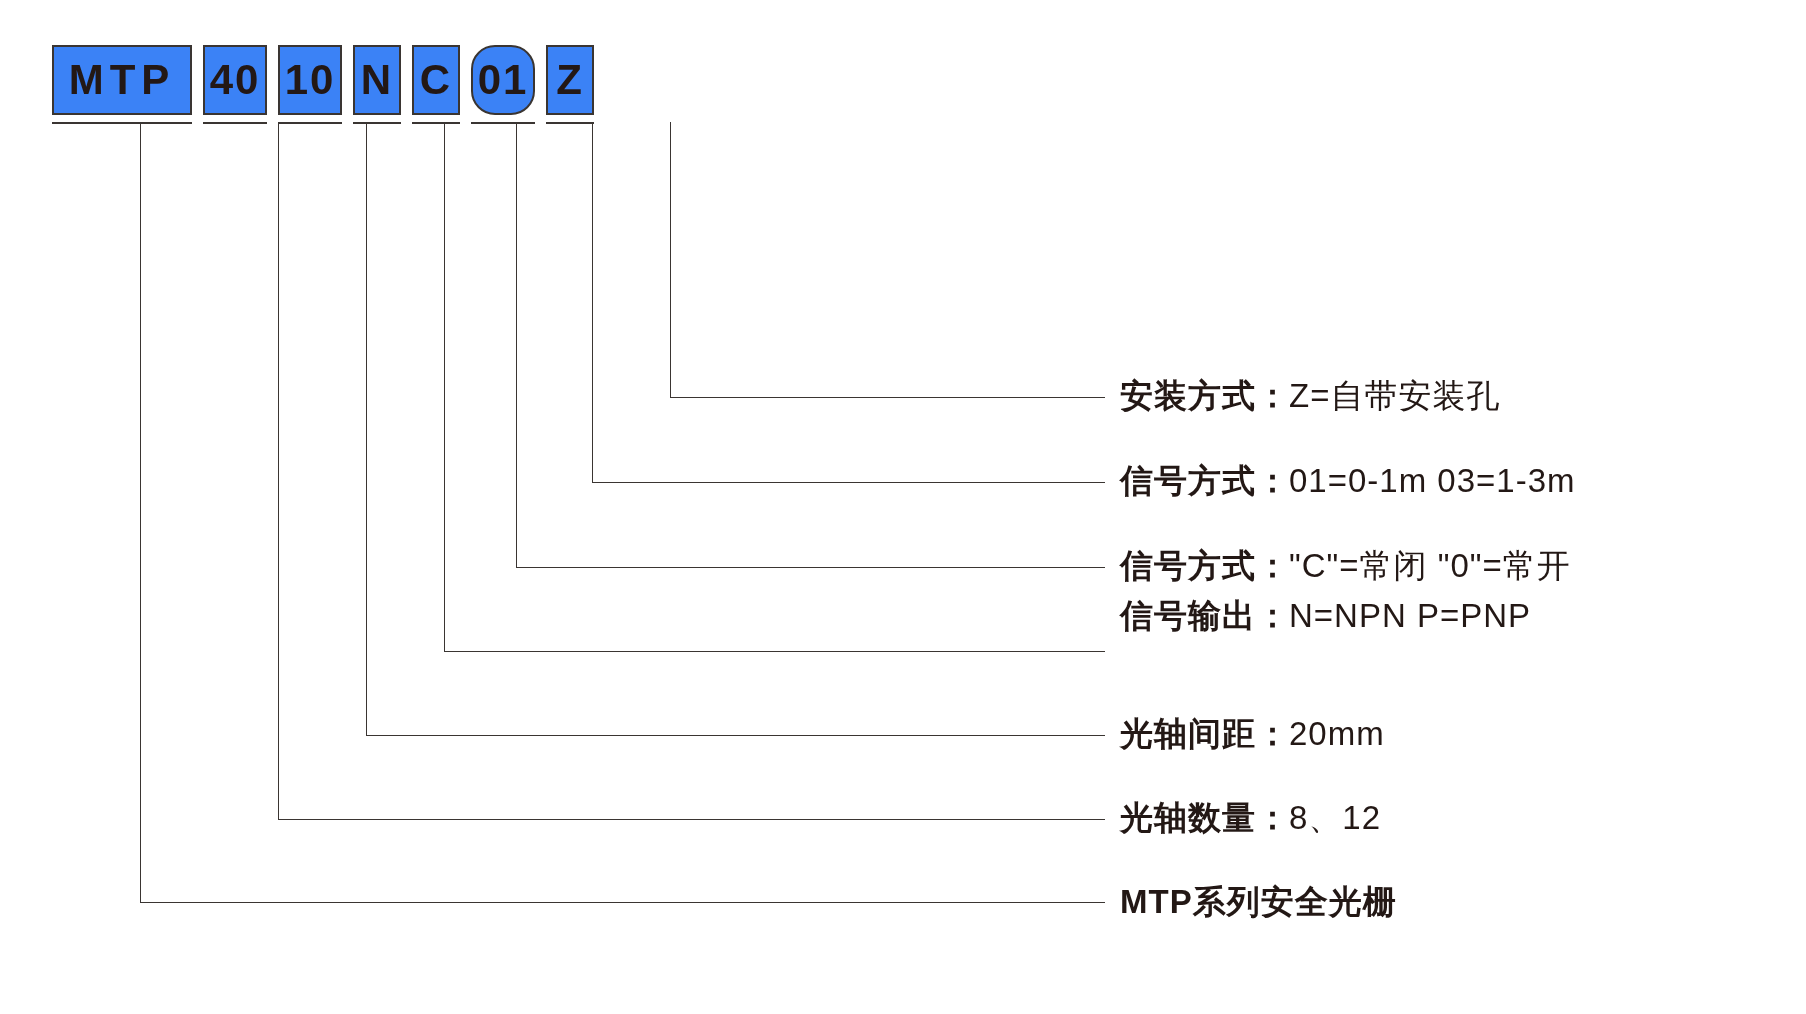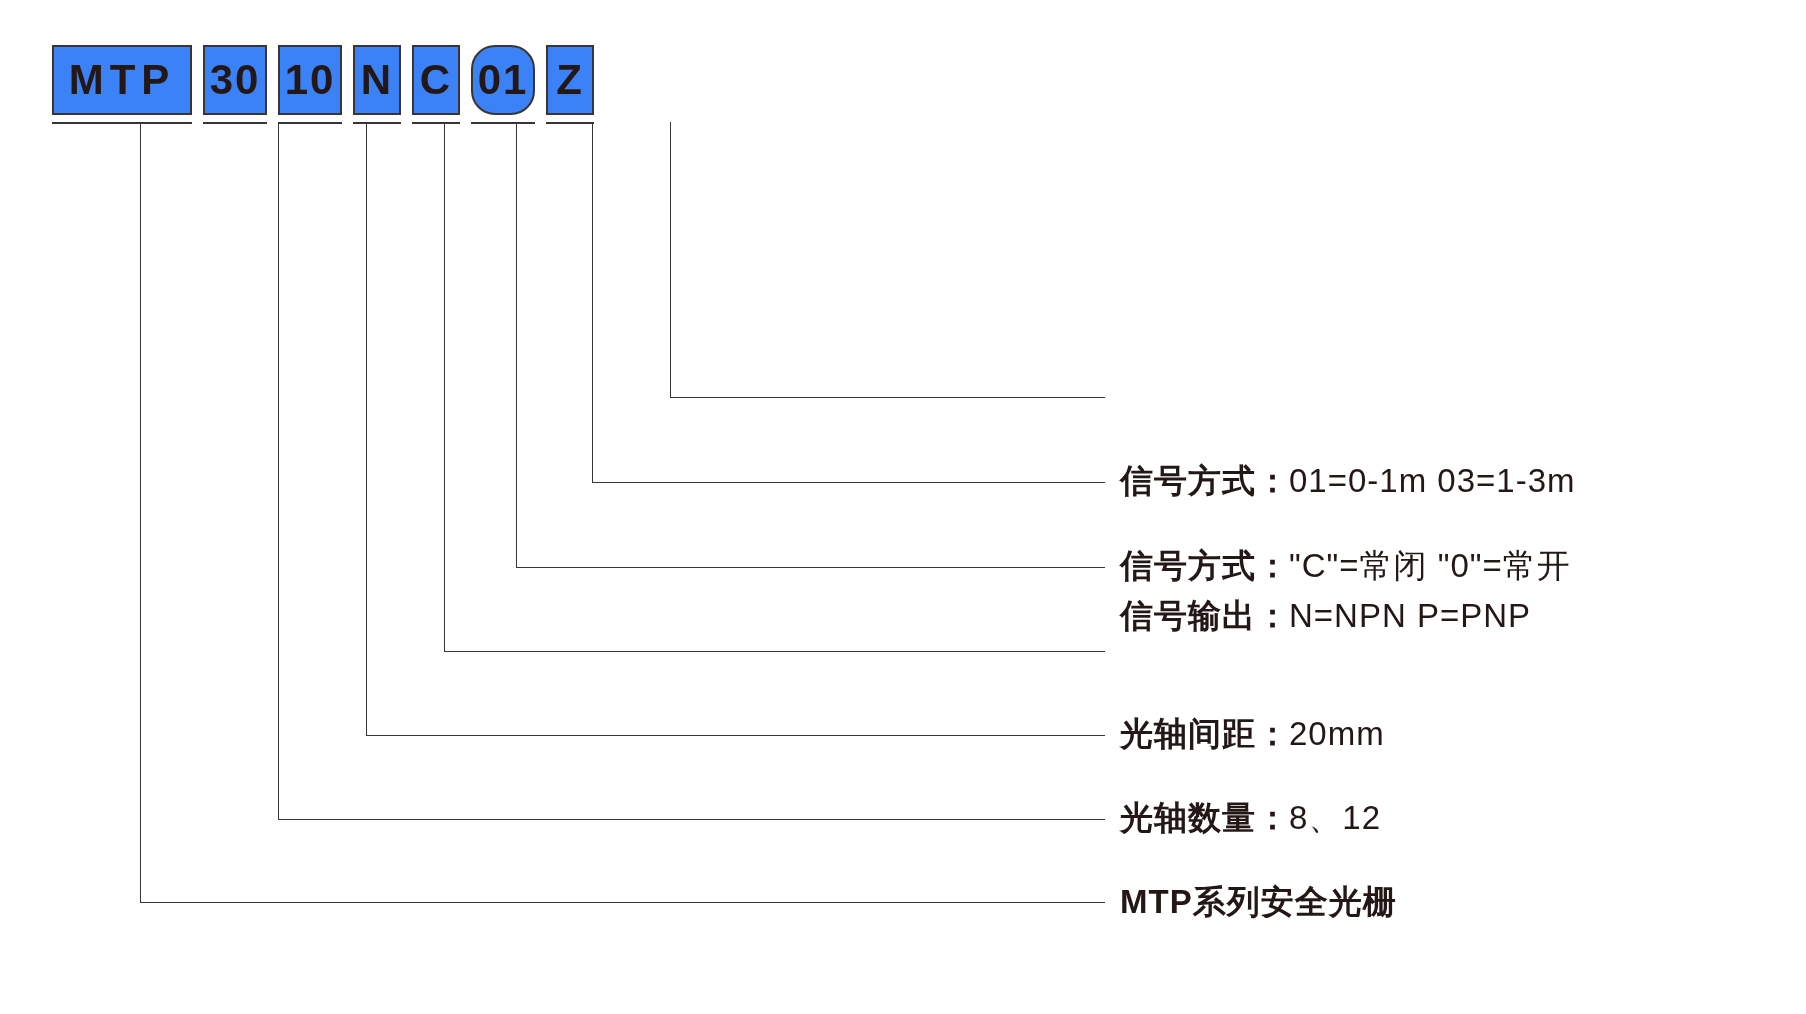--- a/index.html
+++ b/index.html
@@ -49,21 +49,21 @@
   .label .val{font-weight:400;letter-spacing:1px;}
   .label.single .key{font-weight:700;}
 </style>
 </head>
 <body>
 
 <div id="stage">
 
   <div class="code-row">
     <div class="code-box wide" style="left:52px;width:140px;">MTP</div>
-    <div class="code-box" style="left:203px;width:64px;">30</div>
+    <div class="code-box" style="left:203px;width:64px;">40</div>
     <div class="code-box" style="left:278px;width:64px;">10</div>
     <div class="code-box" style="left:353px;width:48px;">N</div>
     <div class="code-box" style="left:412px;width:48px;">C</div>
     <div class="code-box" style="left:471px;width:64px;border-radius:24px;">01</div>
     <div class="code-box" style="left:546px;width:48px;">Z</div>
   </div>
 
   <div class="stub" style="left:52px;top:122px;width:140px;"></div>
   <div class="stub" style="left:203px;top:122px;width:64px;"></div>
   <div class="stub" style="left:278px;top:122px;width:64px;"></div>
@@ -86,20 +86,23 @@
 
   <div class="vline" style="left:366px;top:122px;height:613px;"></div>
   <div class="hline" style="left:366px;top:735px;width:739px;"></div>
 
   <div class="vline" style="left:278px;top:122px;height:697px;"></div>
   <div class="hline" style="left:278px;top:819px;width:827px;"></div>
 
   <div class="vline" style="left:140px;top:122px;height:780px;"></div>
   <div class="hline" style="left:140px;top:902px;width:965px;"></div>
 
+  <div class="label" style="top:379px;">
+    <span class="key">安装方式</span><span class="colon">：</span><span class="val">Z=自带安装孔</span>
+  </div>
 
   <div class="label" style="top:464px;">
     <span class="key">信号方式</span><span class="colon">：</span><span class="val">01=0-1m  03=1-3m</span>
   </div>
 
   <div class="label" style="top:549px;">
     <span class="key">信号方式</span><span class="colon">：</span><span class="val">"C"=常闭  "0"=常开</span>
   </div>
 
   <div class="label" style="top:599px;">

